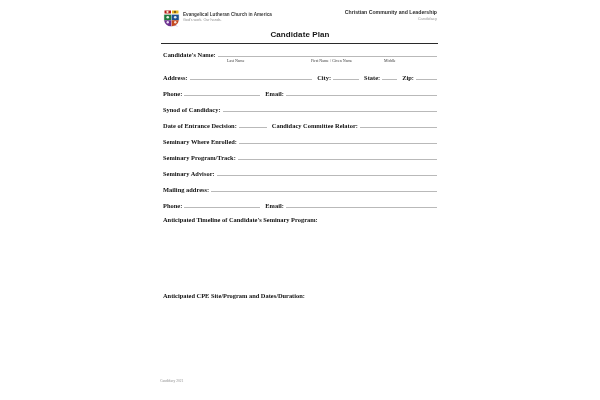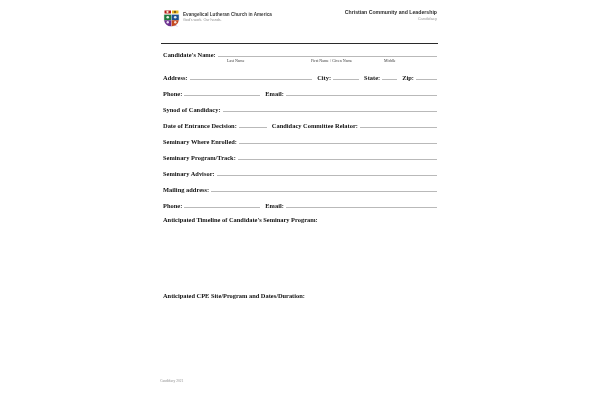--- a/index.html
+++ b/index.html
@@ -225,20 +225,21 @@
       </div>
     </div>
 
     <div class="unit">
       <div class="unit-title">Christian Community and Leadership</div>
       <div class="unit-sub">Candidacy</div>
     </div>
 
   </div>
 
+  <div class="doc-title">Candidate Plan</div>
   <div class="title-rule"></div>
 
   <div class="form">
 
     <div class="row">
       <span class="lbl">Candidate's Name:</span>
       <span class="fill"></span>
     </div>
     <div class="sublabels">
       <span class="sublabel sub-last">Last Name</span>

